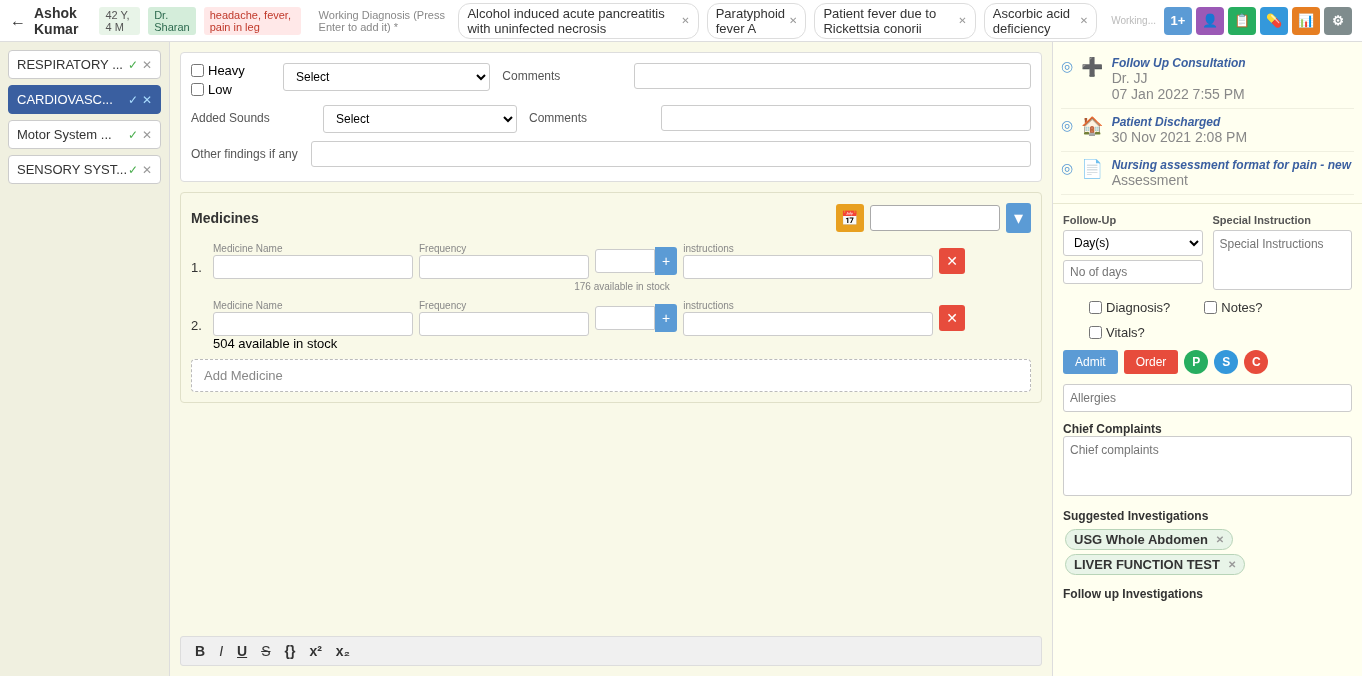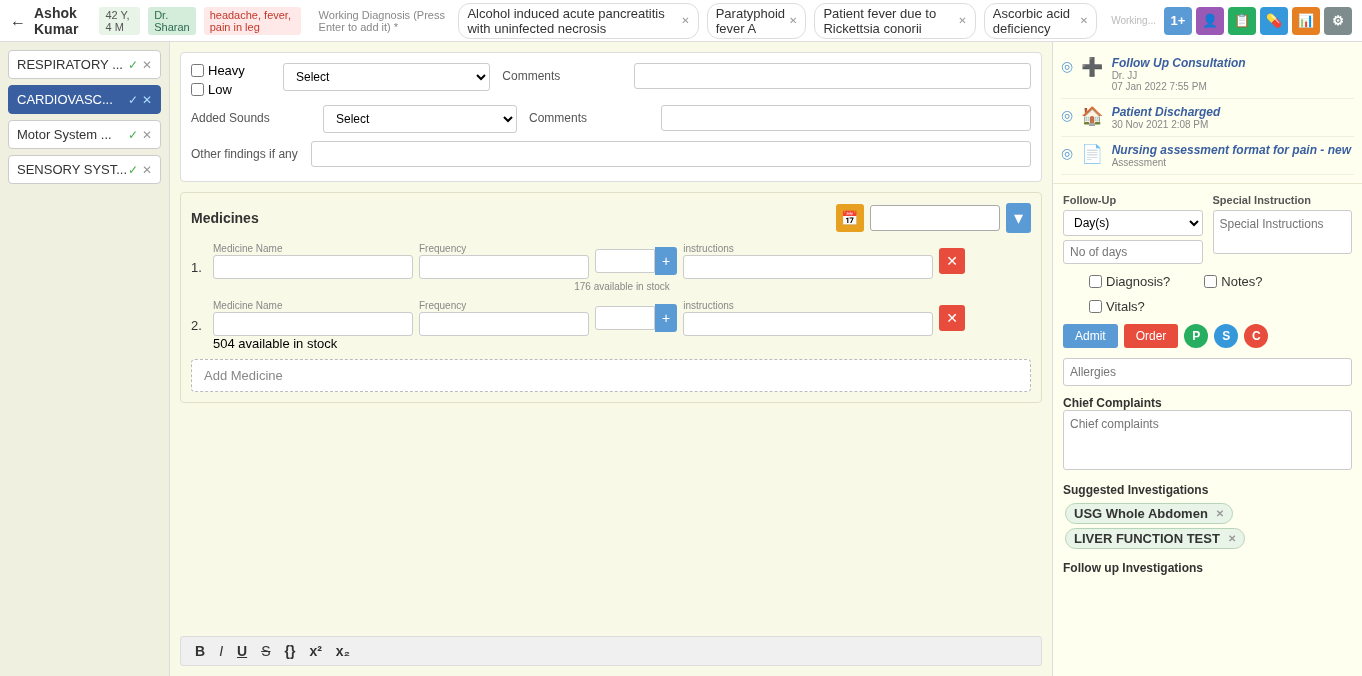--- a/index.html
+++ b/index.html
@@ -270,21 +270,21 @@
       display: flex;
       gap: 8px;
       align-items: flex-start;
       padding: 6px 0;
       border-bottom: 1px solid #f0f0e0;
     }
     .timeline-dot { color: #5b9bd5; font-size: 14px; margin-top: 2px; }
     .timeline-icon { font-size: 18px; }
     .timeline-content { flex: 1; }
     .timeline-title { font-size: 12px; color: #3a5fa0; font-weight: bold; font-style: italic; }
-    .timeline-sub { font-size: 10px; color: #888; }
+    .timeline-sub { font-size: 14px; color: #888; }
 
     
     .right-controls {
       padding: 10px;
       display: flex;
       flex-direction: column;
       gap: 10px;
     }
     .controls-row {
       display: flex;
@@ -308,21 +308,21 @@
       font-size: 12px;
       background: #fff;
       width: 100%;
     }
     .special-instr-textarea {
       border: 1px solid #ccc;
       border-radius: 3px;
       padding: 6px;
       font-size: 12px;
       width: 100%;
-      height: 44px;
+      height: 60px;
       resize: none;
       background: #fff;
     }
     .checkboxes-row { display: flex; gap: 8px; flex-wrap: wrap; }
     .check-label { display: flex; align-items: center; gap: 4px; font-size: 12px; color: #333; padding-left: 26px; }
     .action-btns { display: flex; gap: 6px; align-items: center; }
     .admit-btn { background: #5b9bd5; color: #fff; border: none; border-radius: 3px; padding: 5px 12px; cursor: pointer; font-size: 12px; }
     .order-btn { background: #e74c3c; color: #fff; border: none; border-radius: 3px; padding: 5px 12px; cursor: pointer; font-size: 12px; }
     .mini-btn {
       width: 24px; height: 24px;

